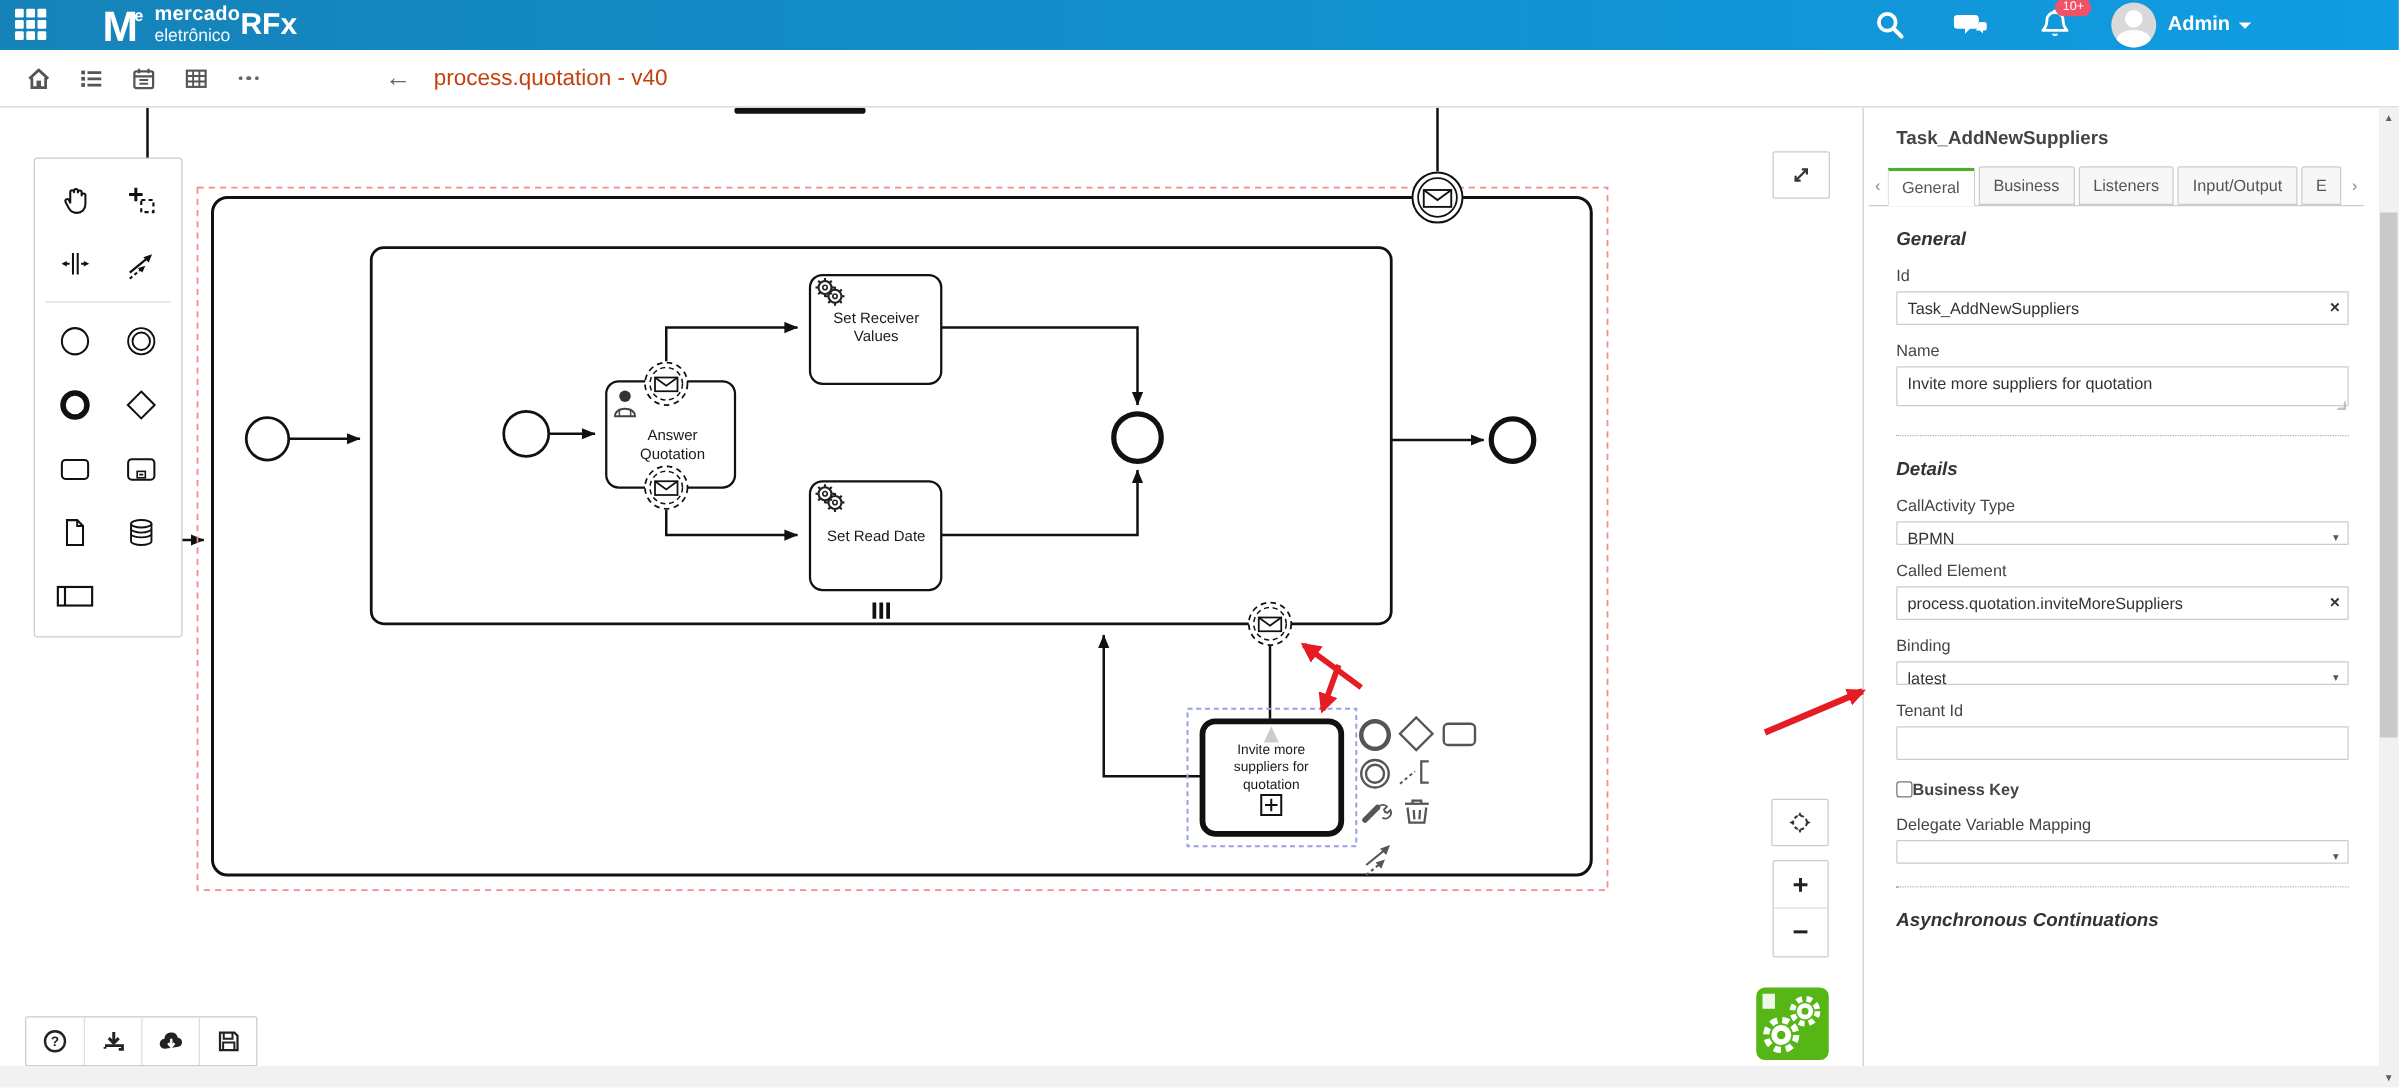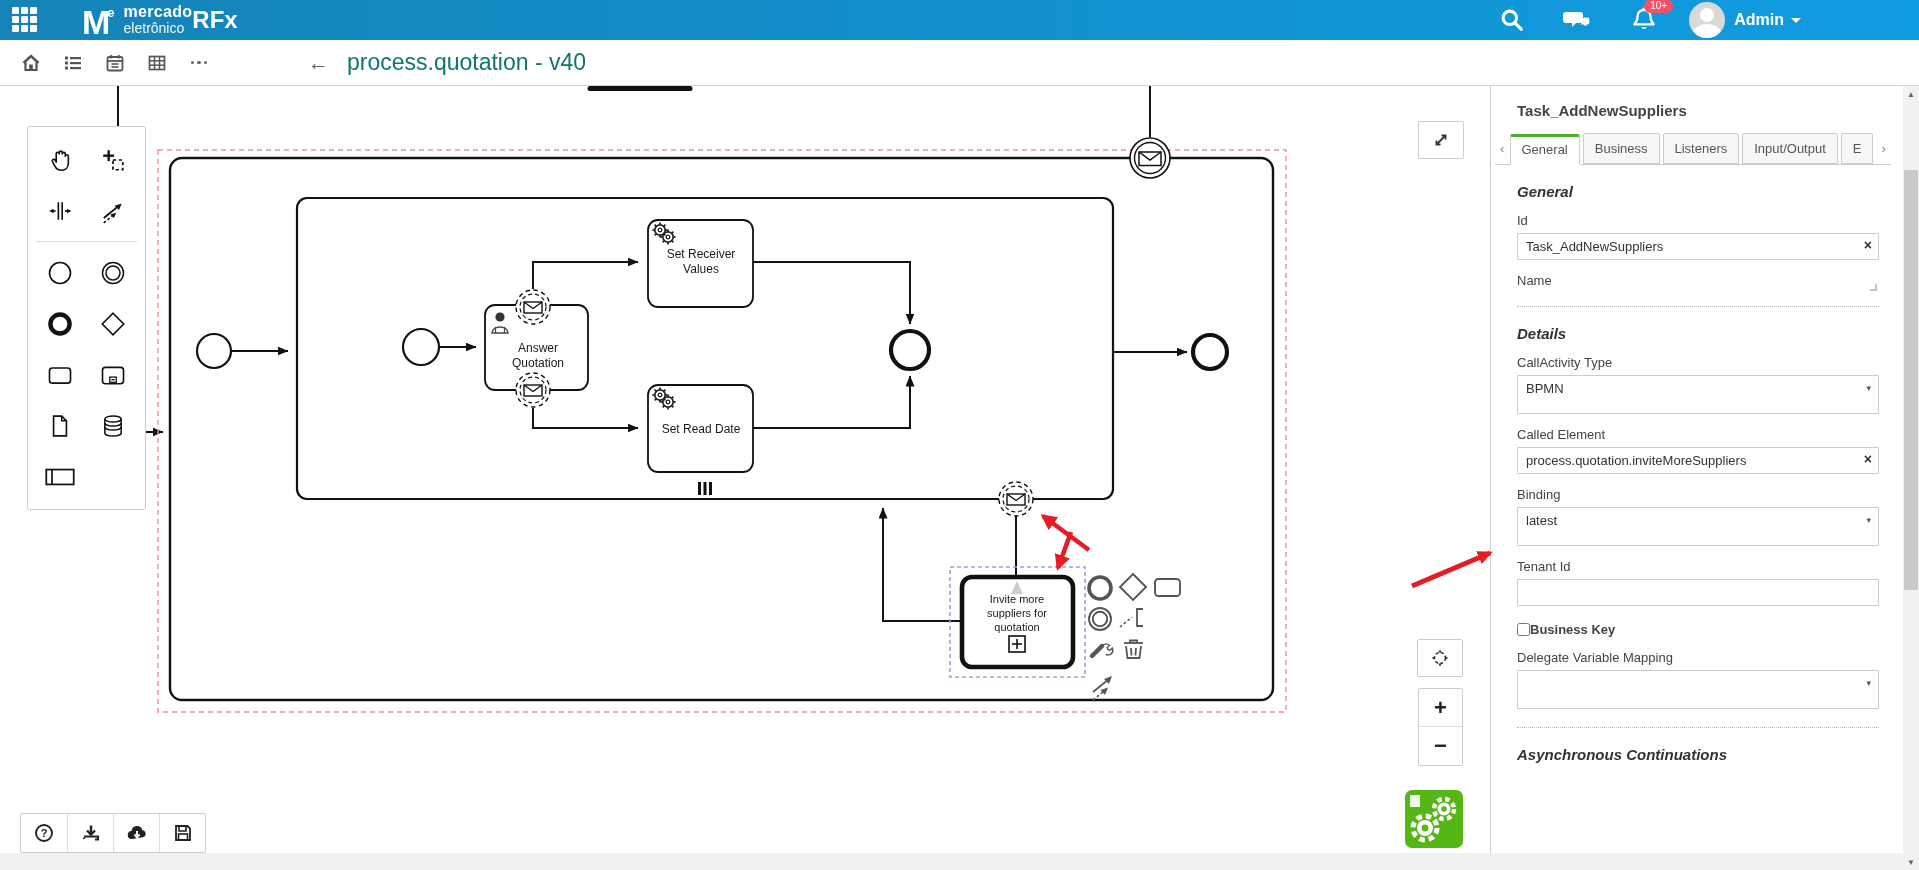--- a/index.html
+++ b/index.html
@@ -37,21 +37,21 @@
   .user-name{font-size:16px;font-weight:bold;margin-left:9px;cursor:pointer}
   .caret{width:0;height:0;border-left:5px solid transparent;border-right:5px solid transparent;
     border-top:5px solid #fff;margin-left:7px;cursor:pointer}
   
   .toolbar{position:absolute;left:0;top:40px;width:1919px;height:46px;background:#fff;
     border-bottom:1px solid #d5d5d5;display:flex;align-items:center;z-index:25}
   .tb-ic{width:34px;height:34px;display:flex;align-items:center;justify-content:center;
     cursor:pointer;margin-left:8px}
   .tb-ic:first-child{margin-left:14px}
   .tb-back{font-size:21px;color:#666;margin-left:92px;cursor:pointer;line-height:20px}
-  .tb-title{font-size:23px;color:#0f766e;margin-left:18px}
+  .tb-title{font-size:18px;color:#c2410c;margin-left:18px}
   .dots3{display:flex;gap:3px}
   .dots3 i{width:3.5px;height:3.5px;border-radius:50%;background:#666}
   
   .canvas-svg{position:absolute;left:0;top:86px;z-index:1}
   svg text{font-family:"Liberation Sans",sans-serif}
   
   .palette{position:absolute;left:27px;top:126px;width:119px;background:#fff;
     border:1px solid #ccc;border-radius:3px;padding:7px 6px;z-index:10;
     display:grid;grid-template-columns:1fr 1fr}
   .pal-cell{height:51px;display:flex;align-items:center;justify-content:center;cursor:pointer}
@@ -82,21 +82,21 @@
     border-radius:2px 2px 0 0;padding:7px 11px;margin-right:3px;cursor:pointer;white-space:nowrap}
   .tab.active{background:#fff;border-top:3px solid var(--accent-green);
     border-bottom:1px solid #fff;margin-bottom:-1px;padding-top:5px}
   .pp-section-h{font-size:15px;font-weight:bold;font-style:italic;color:#333;margin:18px 0 2px}
   .pp-label{font-size:13px;font-weight:normal;color:#444;margin:13px 0 5px}
   .pp-field{position:relative}
   .pp-input,.pp-select,.pp-textarea{width:100%;border:1px solid #ccc;border-radius:1px;
     font-size:13px;color:#333;font-family:"Liberation Sans",sans-serif;background:#fff}
   .pp-input{height:27px;padding:2px 24px 2px 8px}
   .pp-textarea{height:32px;padding:5px 8px;resize:none}
-  .pp-select{height:39px;padding:5px 24px 2px 8px;cursor:pointer}
+  .pp-select{height:19px;padding:5px 24px 2px 8px;cursor:pointer}
   .pp-x{position:absolute;right:7px;top:4px;font-size:14px;font-weight:bold;color:#333;cursor:pointer}
   .pp-caret{position:absolute;right:8px;top:8px;font-size:9px;color:#555;pointer-events:none}
   .resize-h{position:absolute;right:2px;bottom:2px;width:8px;height:8px;pointer-events:none;
     border-right:2px solid #aaa;border-bottom:2px solid #aaa;transform:rotate(0deg);opacity:.7;
     clip-path:polygon(100% 0,100% 100%,0 100%)}
   .pp-dotsep{border-top:1px dotted #b5b5b5;margin:18px 0 0}
   .chkrow{display:flex;align-items:center;margin-top:16px}
   .chkrow input{width:13px;height:13px;margin:0}
   .chkrow span{font-size:13px;font-weight:bold;color:#444}
   
@@ -541,20 +541,21 @@
   <div class="pp-section-h">General</div>
 
   <div class="pp-label">Id</div>
   <div class="pp-field">
     <input class="pp-input" value="Task_AddNewSuppliers" style="">
     <span class="pp-x">×</span>
   </div>
 
   <div class="pp-label">Name</div>
   <div class="pp-field">
+    <textarea class="pp-textarea" style="">Invite more suppliers for quotation</textarea>
     <span class="resize-h"></span>
   </div>
 
   <div class="pp-dotsep"></div>
   <div class="pp-section-h">Details</div>
 
   <div class="pp-label">CallActivity Type</div>
   <div class="pp-field">
     <div class="pp-select">BPMN</div>
     <span class="pp-caret">▾</span>

